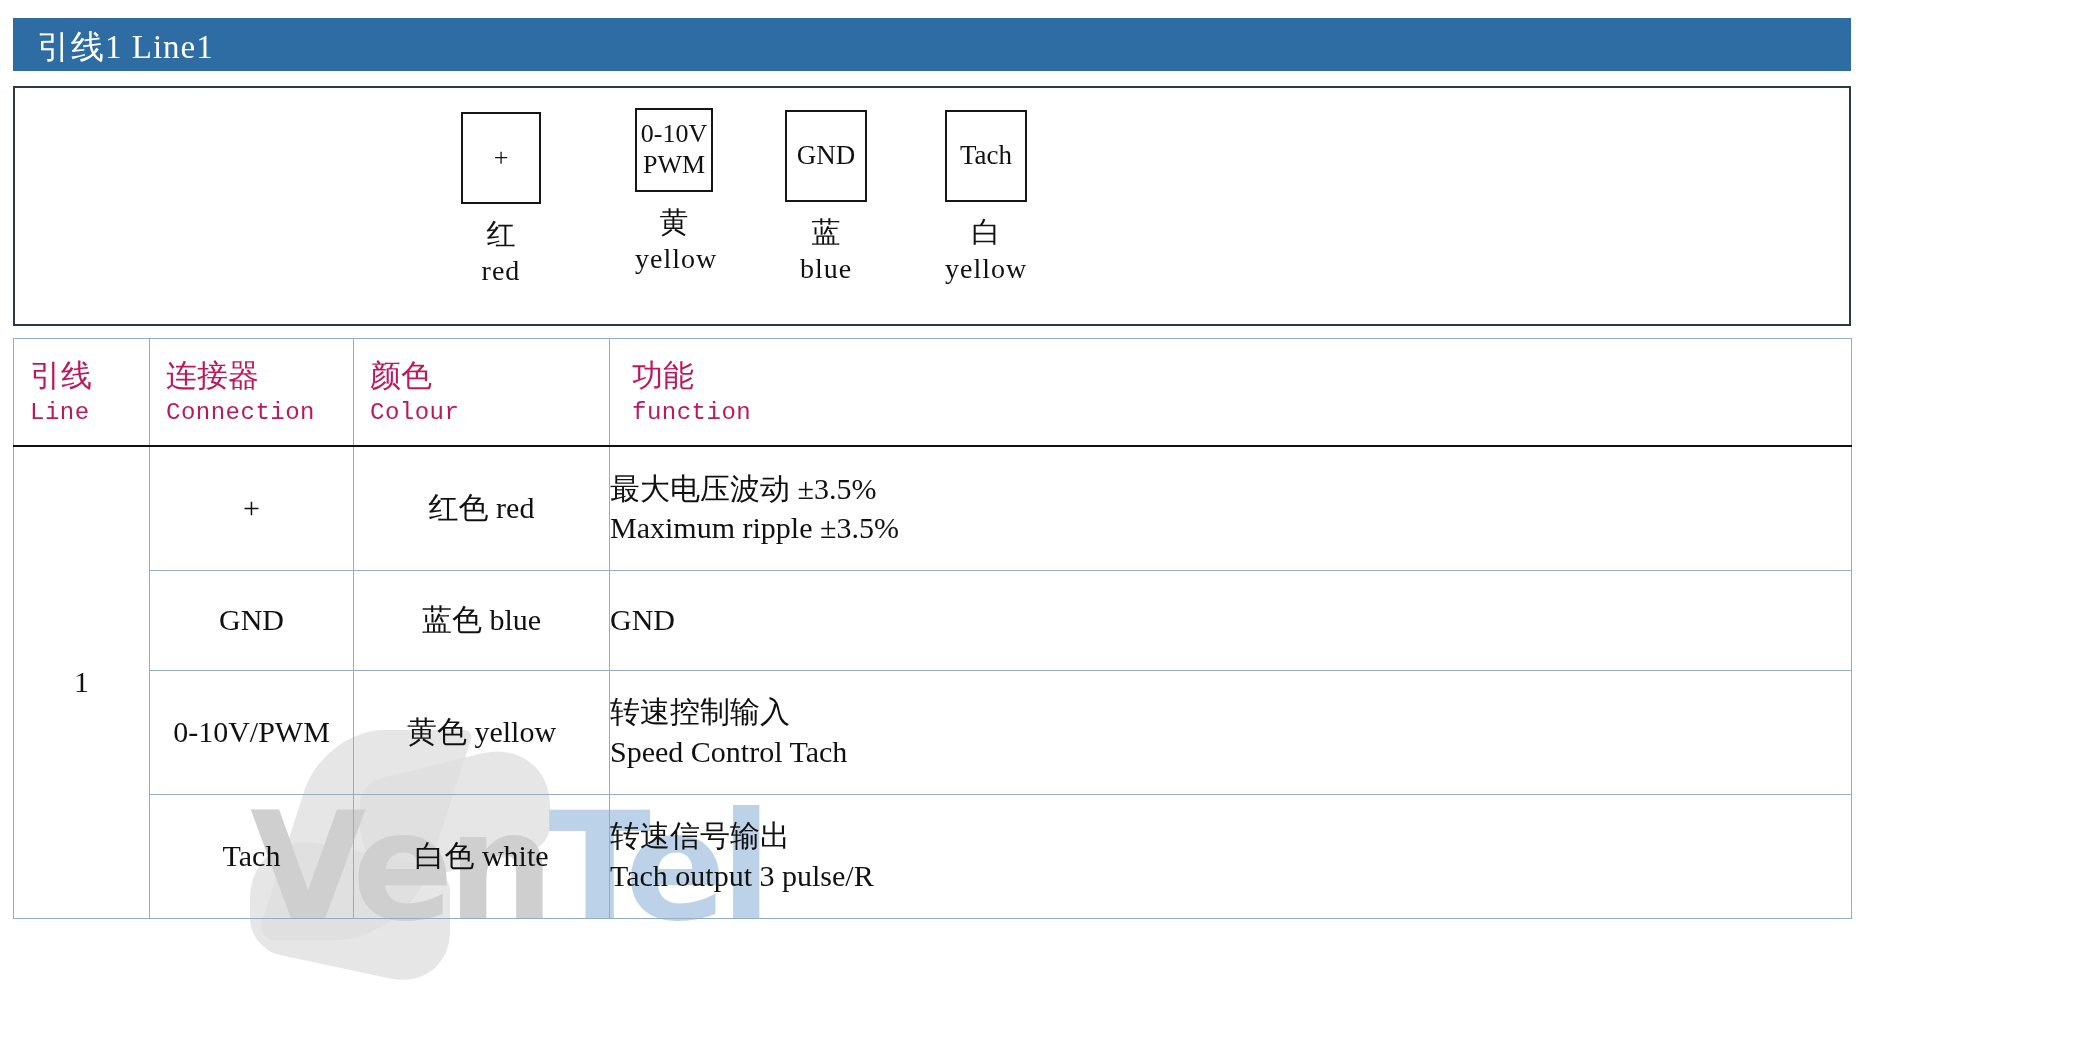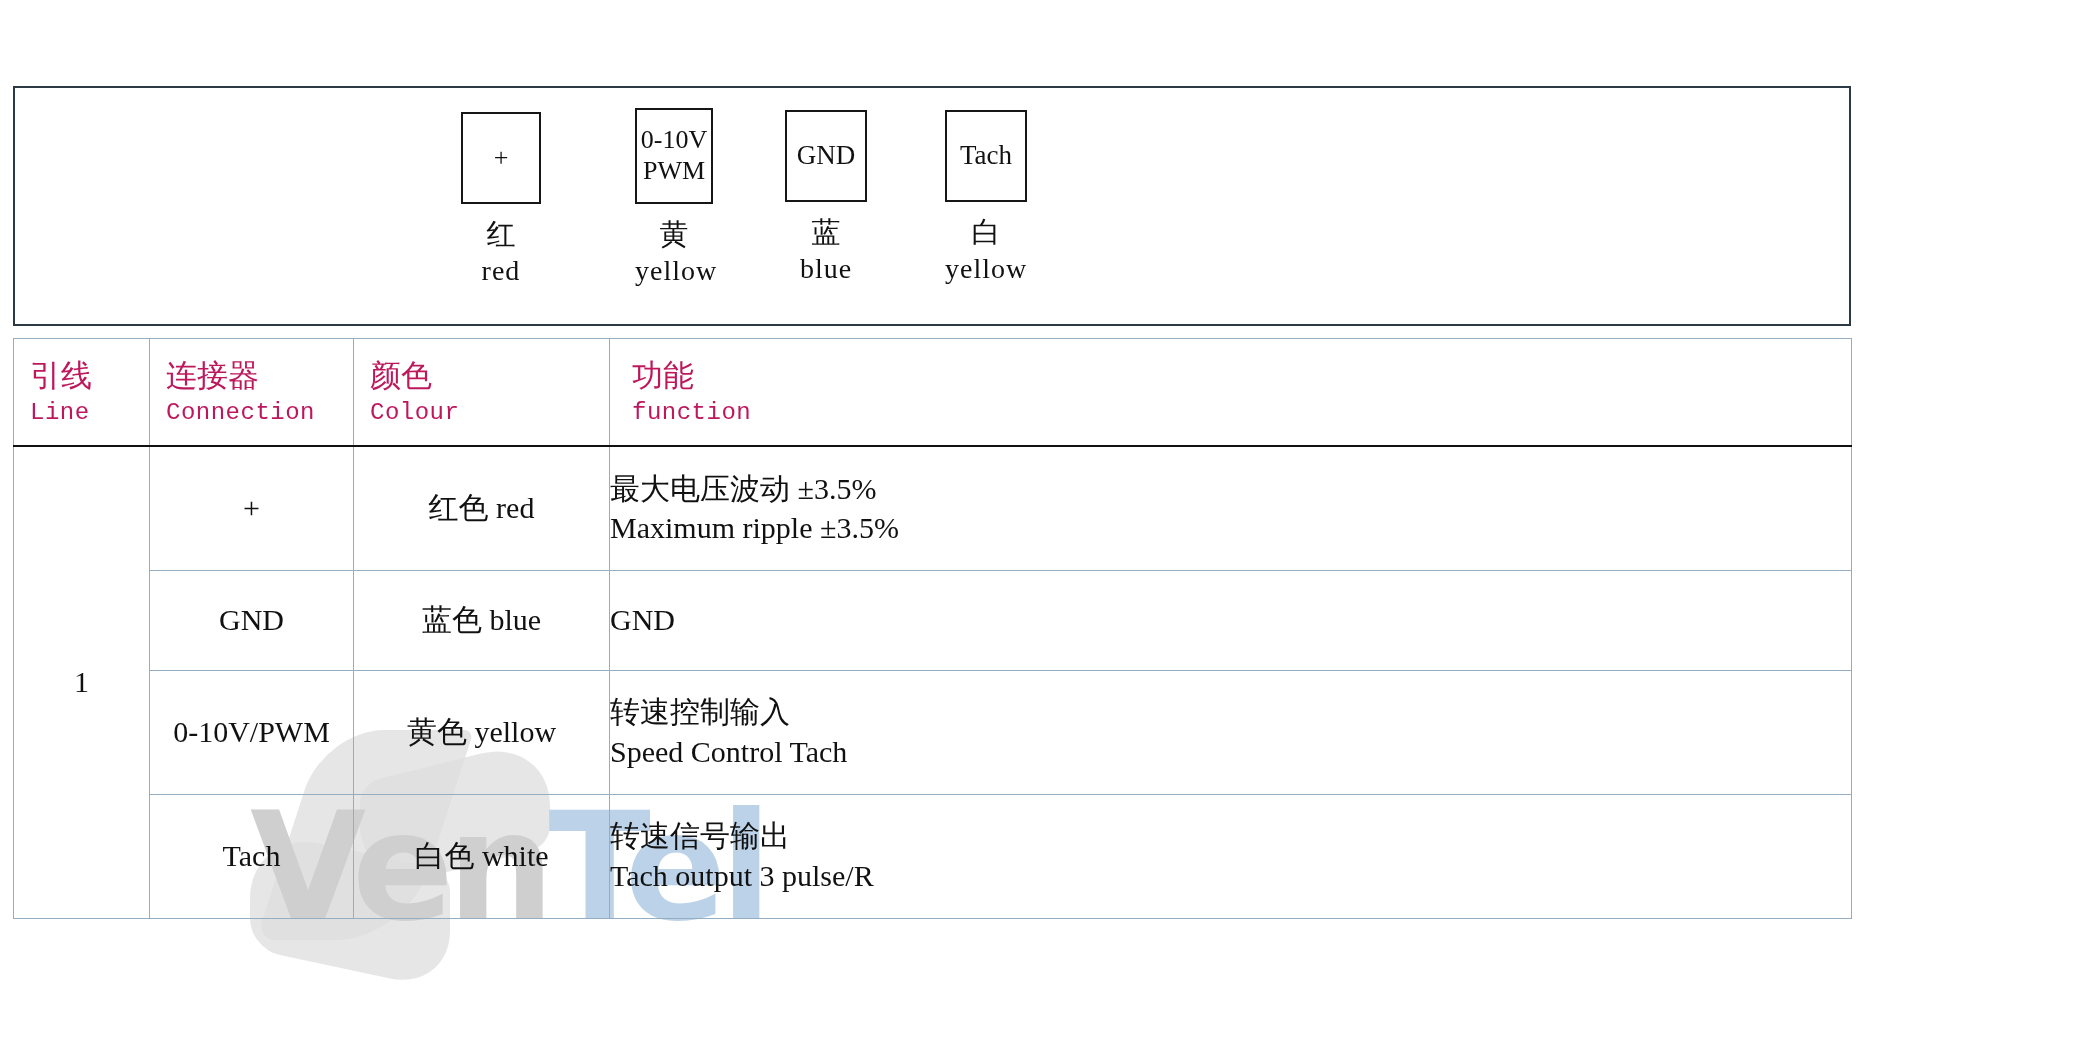--- a/index.html
+++ b/index.html
@@ -161,35 +161,38 @@
 
   <div id="watermark">
     <div class="fanblade" style="left:40px;top:0px;width:150px;height:210px;transform:skewX(-18deg);border-radius:60px 10px 70px 20px;"></div>
     <div class="fanblade" style="left:0px;top:120px;width:200px;height:120px;transform:skewY(12deg);border-radius:70px 20px 60px 30px;"></div>
     <div class="fanblade" style="left:110px;top:30px;width:190px;height:110px;transform:skewY(-14deg);border-radius:20px 70px 20px 70px;"></div>
     <div class="wm-text">
       <span class="wm-a">Ven</span><span class="wm-b">Tel</span>
     </div>
   </div>
 
+  <div id="banner">
+    <span class="banner-text">引线1 Line1</span>
+  </div>
 
   <div id="diagram">
 
     <div class="conn-group" style="left:446px;top:24px;width:80px;">
       <div class="conn-box" style="width:80px;height:92px;font-size:26px;">
         <span class="bl">+</span>
       </div>
       <div class="conn-label">
         <span class="cn">红</span>
         <span class="en">red</span>
       </div>
     </div>
 
     <div class="conn-group" style="left:620px;top:20px;width:78px;">
-      <div class="conn-box" style="width:78px;height:96px;font-size:26px;">
+      <div class="conn-box" style="width:78px;height:84px;font-size:26px;">
         <span class="bl">0-10V</span>
         <span class="bl">PWM</span>
       </div>
       <div class="conn-label">
         <span class="cn">黄</span>
         <span class="en">yellow</span>
       </div>
     </div>
 
     <div class="conn-group" style="left:770px;top:22px;width:82px;">

